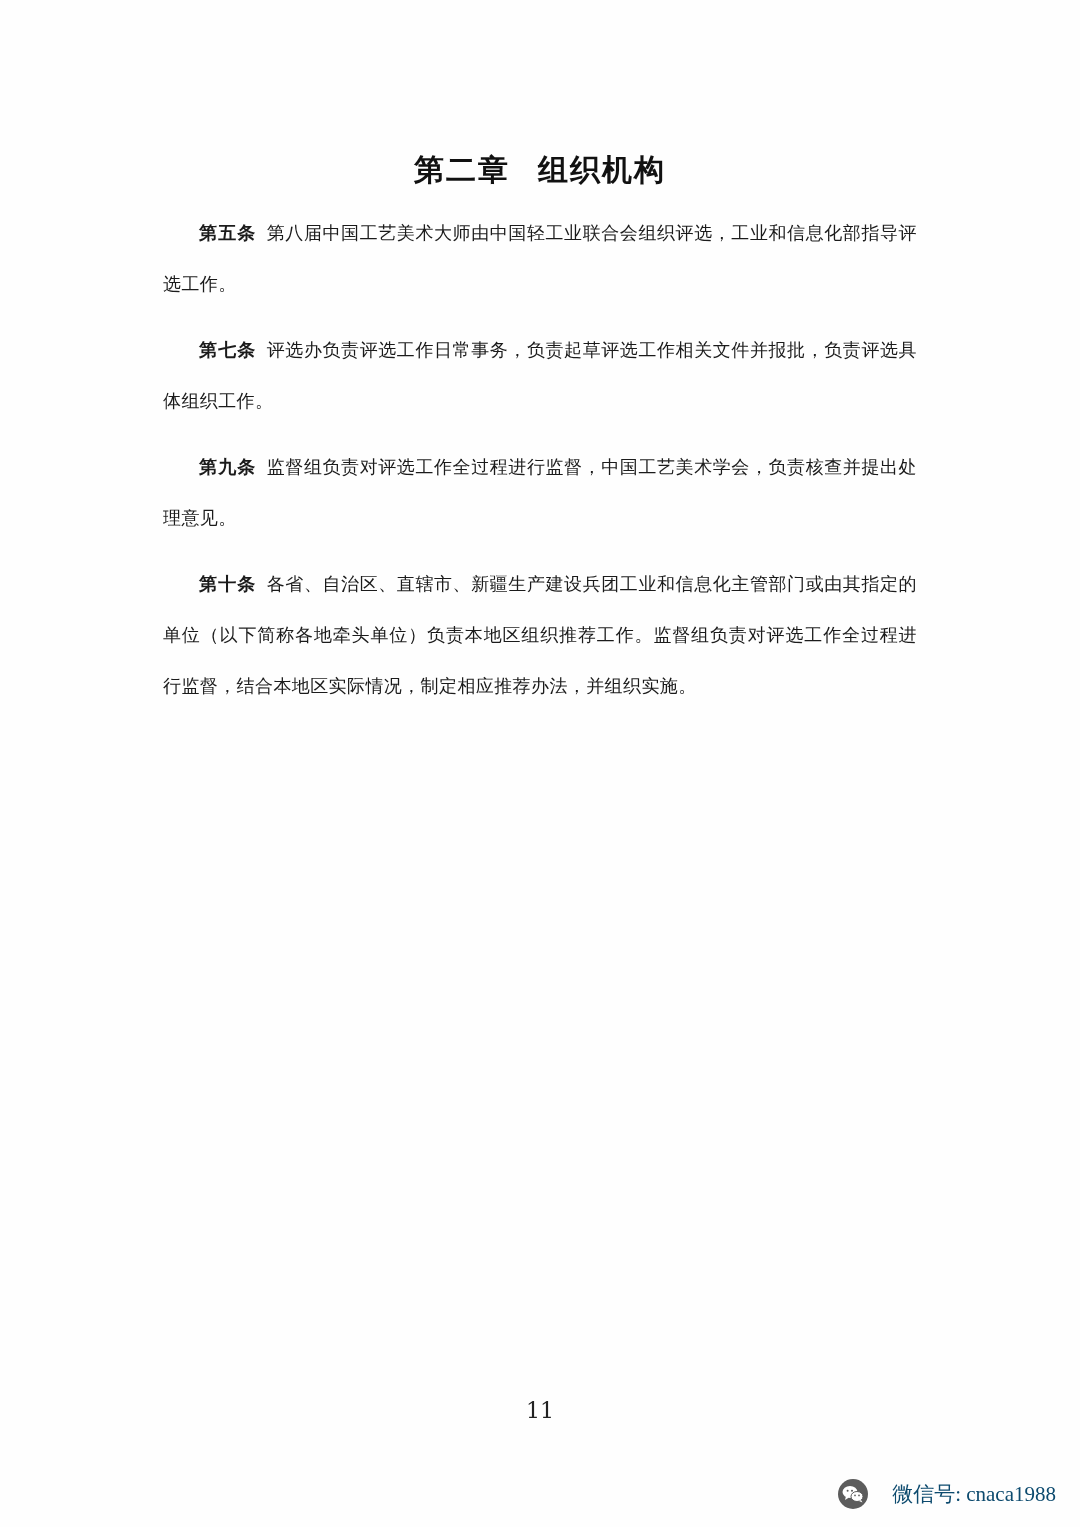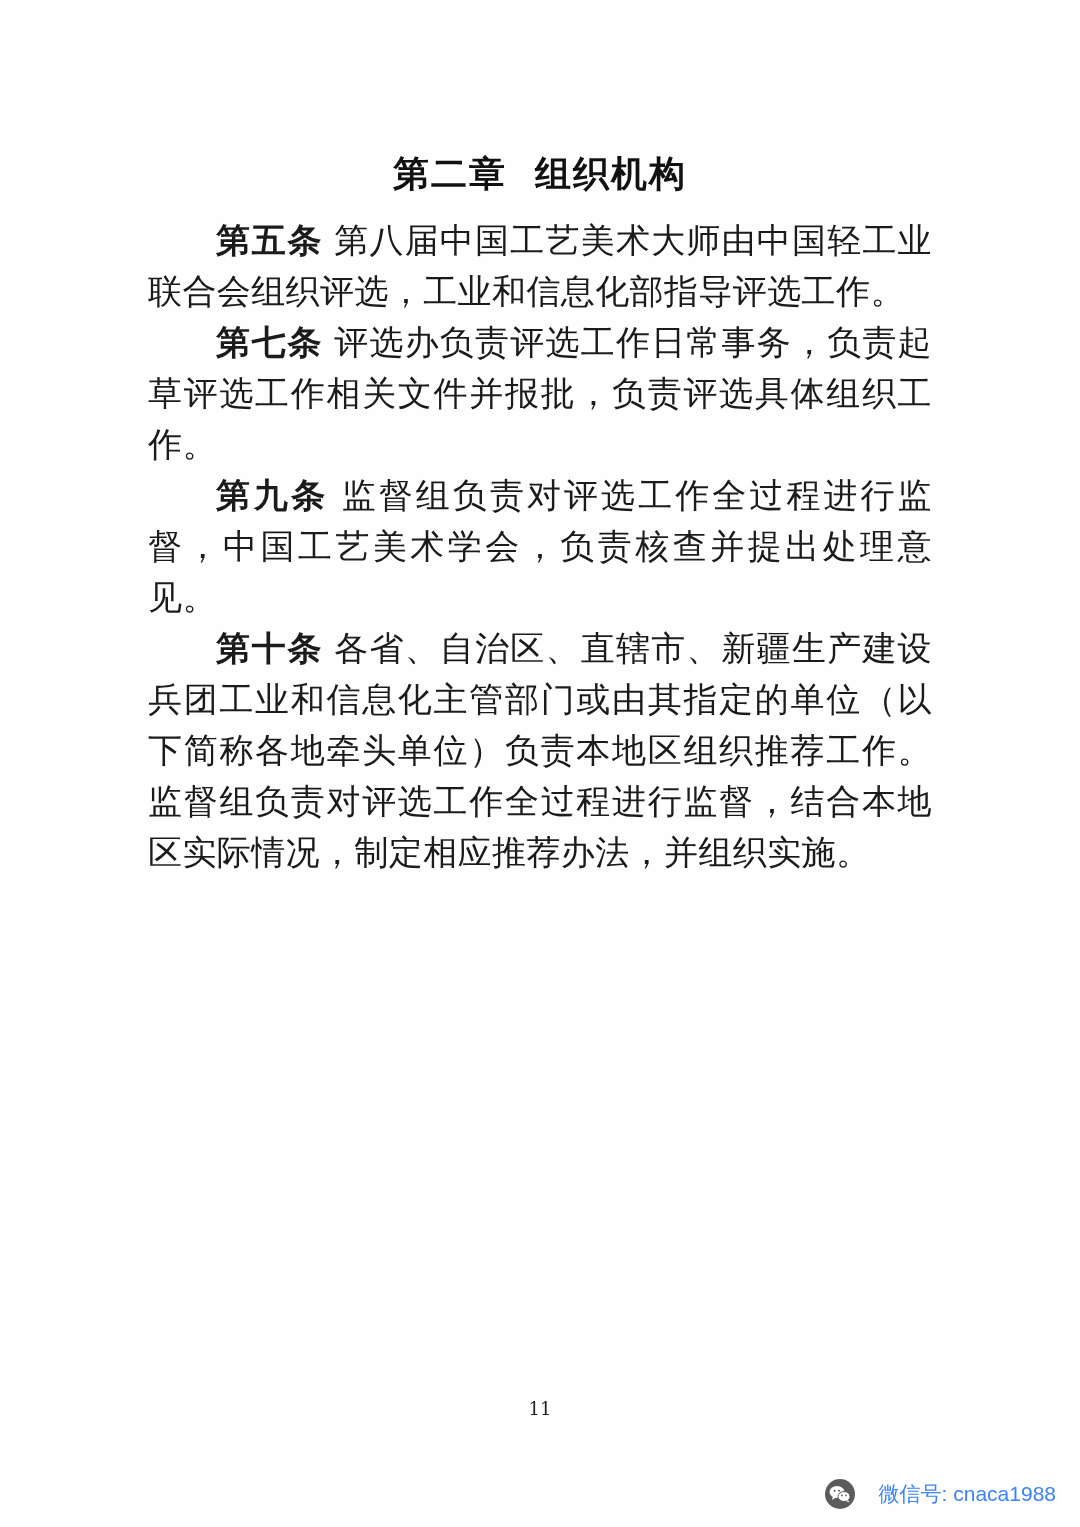--- a/index.html
+++ b/index.html
@@ -24,69 +24,69 @@
     background: #fefefe;
   }
   .content {
     position: absolute;
     left: 148px;
     top: 150px;
     width: 784px;
   }
   .chapter-title {
     text-align: center;
-    font-size: 36px;
+    font-size: 30px;
     font-weight: bold;
     letter-spacing: 2px;
     margin: 0 0 16px 0;
     color: #111;
     font-family: "DejaVu Serif", "Liberation Serif", serif;
   }
   .chapter-title .gap {
     display: inline-block;
     width: 28px;
   }
   .para {
-    font-size: 34px;
+    font-size: 18px;
     line-height: 51px;
     text-align: justify;
     text-justify: inter-ideograph;
-    margin: 0;
+    margin: 15px;
     text-indent: 2em;
     color: #1b1b1b;
     letter-spacing: 0.4px;
   }
   .para .art {
     font-weight: bold;
     letter-spacing: 1px;
   }
   .para .art-sp {
     display: inline-block;
     width: 10px;
   }
   .page-number {
     position: absolute;
     left: 0;
     top: 1398px;
     width: 1080px;
     text-align: center;
-    font-size: 18px;
+    font-size: 22px;
     color: #222;
     font-family: "DejaVu Serif", "Liberation Serif", serif;
   }
   .watermark {
     position: absolute;
     right: 24px;
     bottom: 18px;
     display: flex;
     align-items: center;
     gap: 24px;
-    color: #3b82f6;
+    color: #0c4a6e;
     font-size: 21px;
-    font-family: Liberation Sans, sans-serif;
+    font-family: Liberation Serif, serif;
   }
   .wechat-badge {
     width: 30px;
     height: 30px;
     border-radius: 50%;
     background: #5c5c5c;
     position: relative;
     display: inline-block;
   }
   .wechat-badge svg {

